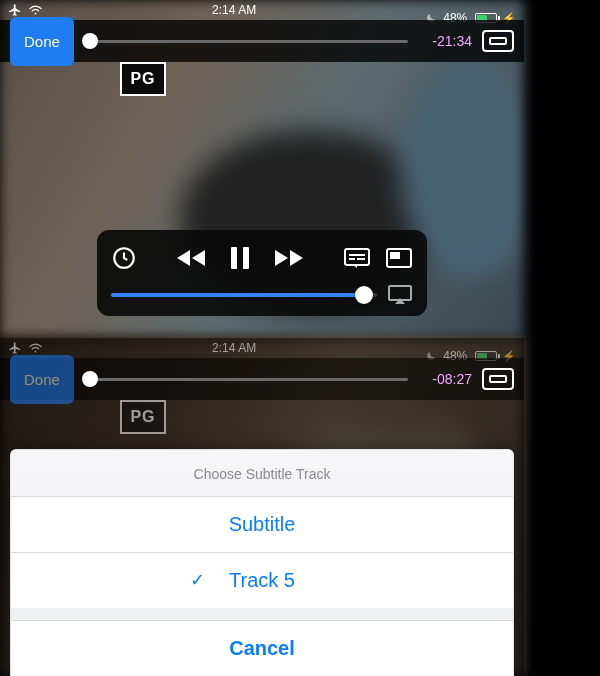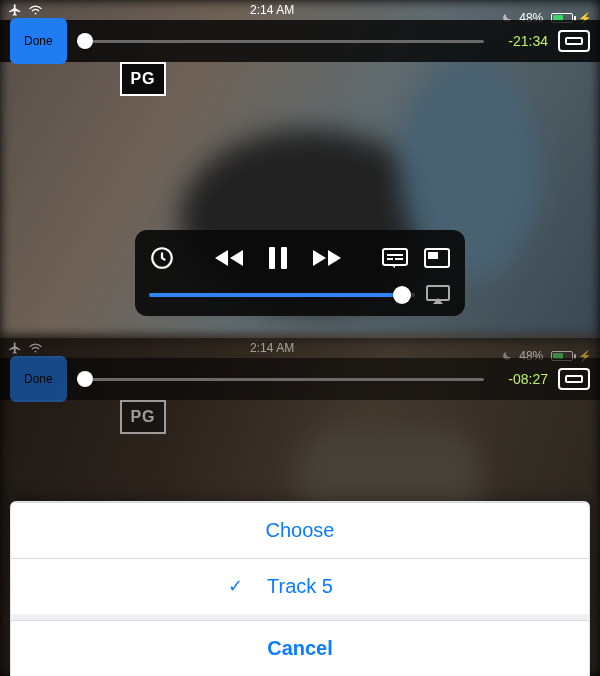--- a/index.html
+++ b/index.html
@@ -1,17 +1,17 @@
 <!DOCTYPE html>
 <html><head>
 <meta charset="utf-8">
 <style>
   * { box-sizing: border-box; margin: 0; padding: 0; }
   html, body { width: 600px; height: 676px; overflow: hidden; font-family: -apple-system, "Helvetica Neue", Arial, sans-serif; background:#000; }
-  .screen { position: relative; width: 600px; }
+  .screen { position: relative; width: 524px; }
   .screen.top { height: 338px; }
   .screen.bottom { height: 338px; }
 
   
   .video-bg { position:absolute; inset:0; overflow:hidden; }
   .video-bg.v1 { background: linear-gradient(120deg,#6b615a 0%, #8a7a6c 30%, #76858a 55%, #465966 100%); filter: blur(6px) brightness(0.8); }
   .video-bg.v2 { background: linear-gradient(110deg,#5a4a3c 0%, #8b6f5a 30%, #c7a98b 55%, #7a6a58 100%); filter: blur(6px) brightness(0.6); }
   .video-bg .blob { position:absolute; border-radius:50%; filter: blur(12px); }
   .v1 .b1 { width:260px; height:180px; left:180px; top:130px; background:#2a2a2a; }
   .v1 .b2 { width:140px; height:220px; left:400px; top:60px; background:#5a7a8f; }
@@ -25,27 +25,27 @@
   .status .right { justify-content:flex-end;margin-top:16px; }
   .battery { display:inline-flex; align-items:center; }
   .battery-body { width:22px; height:10px; border:1px solid #fff; border-radius:2px; position:relative; margin-left:2px; }
   .battery-fill { position:absolute; left:1px; top:1px; bottom:1px; width:48%; background:#3fd266; border-radius:1px; }
   .battery-tip { width:2px; height:5px; background:#fff; margin-left:1px; border-radius:0 1px 1px 0; }
   .bolt { font-size:11px; margin-left:2px; color:#fff; }
 
   
   .playerbar { position:absolute; top:20px; left:0; right:0; height:42px; background:rgba(0,0,0,0.78); display:flex; align-items:center; padding:0 10px; gap:10px; z-index:5; }
   .playerbar.dimmed { background:rgba(0,0,0,0.55); }
-  .done-btn { background:#1f7cf1; color:#000000; border:none; border-radius:6px; font-size:12px; font-weight:500; padding:16px 14px; cursor:pointer; }
+  .done-btn { background:#1f7cf1; color:#fef9c3; border:none; border-radius:6px; font-size:15px; font-weight:500; padding:16px 14px; cursor:pointer; }
   .done-btn.dimmed { opacity:0.55; }
   .scrubber { flex:1; position:relative; height:20px; display:flex; align-items:center; }
   .scrubber .track { height:3px; background:#6a6a6a; border-radius:2px; flex:1; position:relative; }
   .scrubber .fill { position:absolute; left:0; top:0; bottom:0; width:2%; background:#fff; border-radius:2px; }
   .scrubber .thumb { position:absolute; left:2%; transform:translate(-50%,-50%); top:50%; width:16px; height:16px; background:#fff; border-radius:50%; box-shadow:0 1px 2px rgba(0,0,0,0.5); }
-  .time-remaining { color:#bef264; font-size:14px; min-width:54px; text-align:right; }
+  .time-remaining { color:#f0abfc; font-size:14px; min-width:54px; text-align:right; }
   .cc-box { width:32px; height:22px; border:2px solid #fff; border-radius:4px; display:flex; align-items:center; justify-content:center; cursor:pointer; }
   .cc-box .inner { width:18px; height:8px; border:2px solid #fff; border-radius:2px; }
 
   
   .pg { position:absolute; top:62px; left:120px; width:46px; height:34px; background:#0b0b0b; border:2px solid #fff; display:flex; align-items:center; justify-content:center; color:#fff; font-weight:800; font-size:16px; letter-spacing:1px; z-index:4; }
 
   
   .controls { position:absolute; left:50%; top:230px; transform:translateX(-50%); width:330px; height:86px; background:rgba(10,10,10,0.92); border-radius:12px; padding:8px 14px 10px; z-index:6; }
   .controls .row1 { display:flex; align-items:center; justify-content:space-between; height:40px; }
   .controls .row2 { display:flex; align-items:center; gap:10px; margin-top:6px; }
@@ -61,21 +61,21 @@
   
   .dimlayer { position:absolute; inset:0; background:rgba(0,0,0,0.45); z-index:3; }
 
   
   .sheet { position:absolute; left:10px; right:10px; bottom:0; z-index:10; }
   .sheet-group { background:linear-gradient(#f6f6f8,#eceef0); border-radius:6px 6px 0 0; box-shadow:0 -2px 18px rgba(0,0,0,0.35); overflow:hidden; border:1px solid rgba(0,0,0,0.06); border-bottom:none; }
   .sheet-title { text-align:center; color:#8a8a8f; font-size:14px; padding:16px 0 14px; }
   .sheet-item { text-align:center; color:#0a7cff; font-size:20px; padding:16px 0; border-top:1px solid #d7d9dc; cursor:pointer; background:#fff; font-weight:400; position:relative; }
   .sheet-item.bold { font-weight:600; }
   .sheet-item .check { position:absolute; left:50%; transform:translateX(-72px); font-size:18px; }
-  .sheet-cancel { margin-top:6px; }
+  .sheet-cancel { margin-top:12px; }
 </style>
 </head>
 <body>
 
 <div class="screen top">
   <div class="video-bg v1">
     <div class="blob b1"></div>
       <div class="blob b2"></div>
   </div>
 
@@ -238,21 +238,22 @@
     <div class="time-remaining">-08:27</div>
     <div class="cc-box">
         <div class="inner"></div>
       </div>
   </div>
 
   <div class="pg" style="opacity:0.55; top:62px;">PG</div>
 
   <div class="sheet">
     <div class="sheet-group">
-      <div class="sheet-item">Choose</div>
+      <div class="sheet-title">Choose Subtitle Track</div>
+      <div class="sheet-item">Subtitle</div>
       <div class="sheet-item">
         <span class="check">✓</span>
         <span>Track 5</span>
       </div>
       <div class="sheet-item bold sheet-cancel" style="border-top:1px solid #d7d9dc;">Cancel</div>
     </div>
   </div>
 </div>
 
 </body></html>

